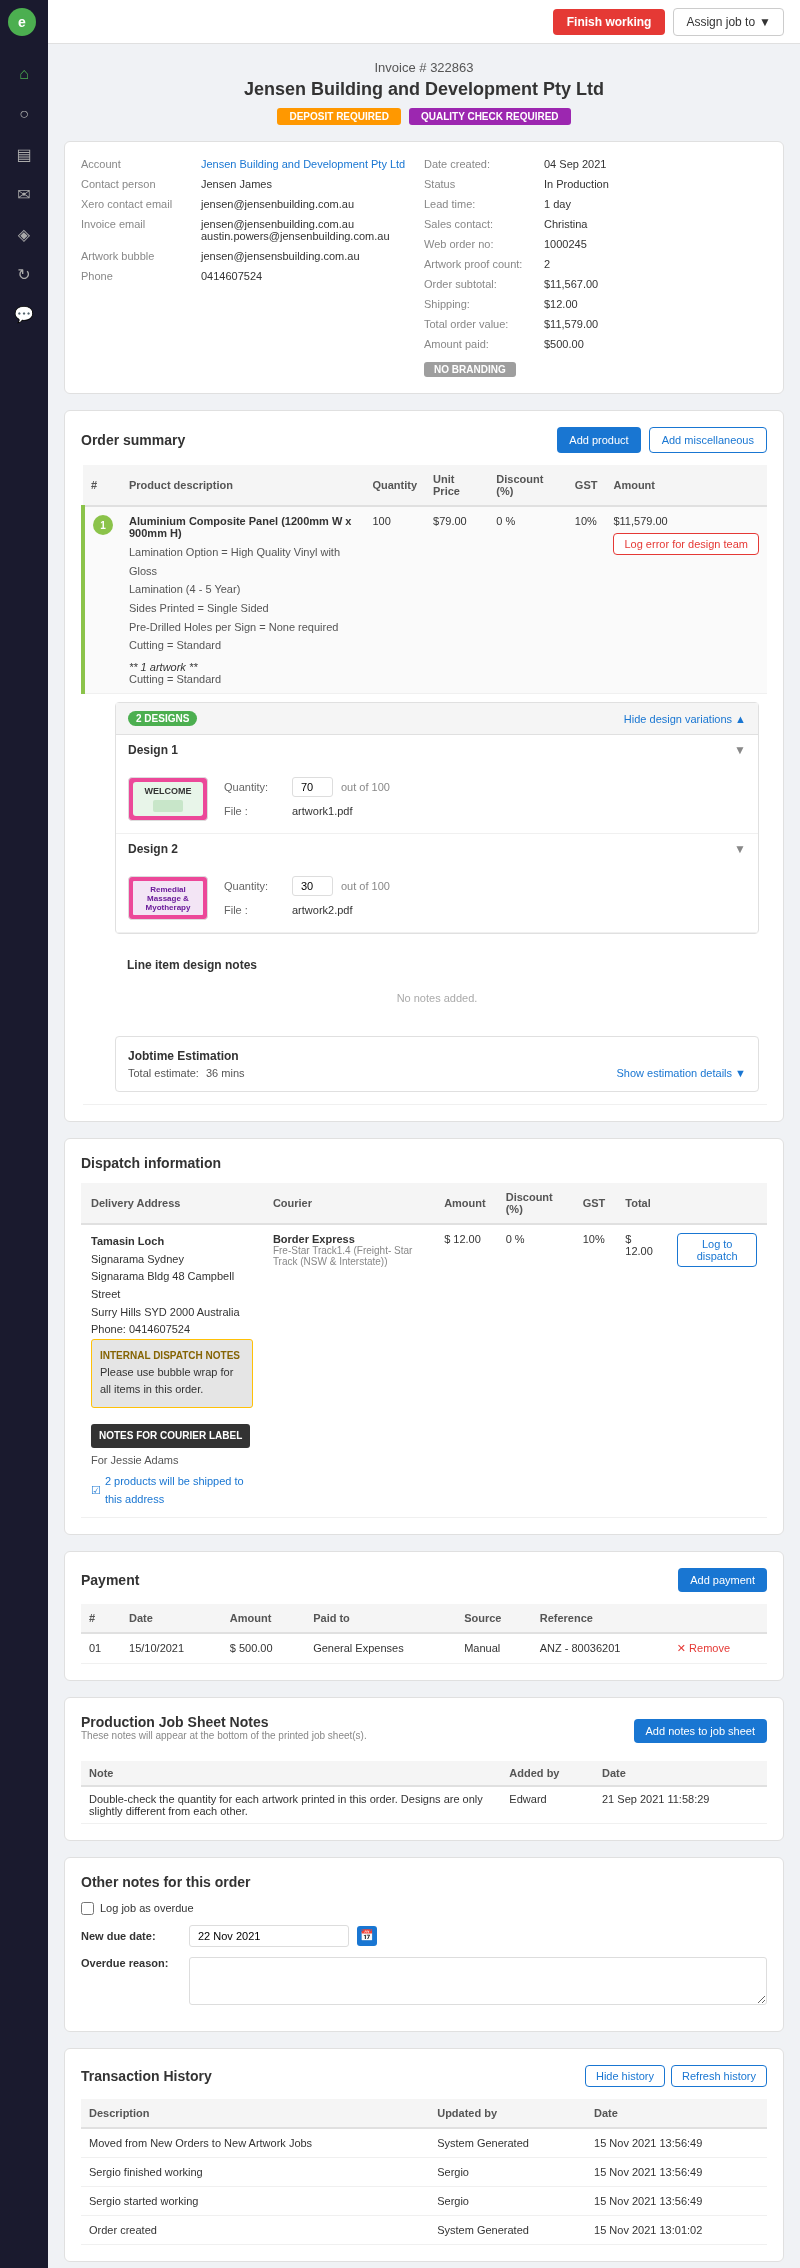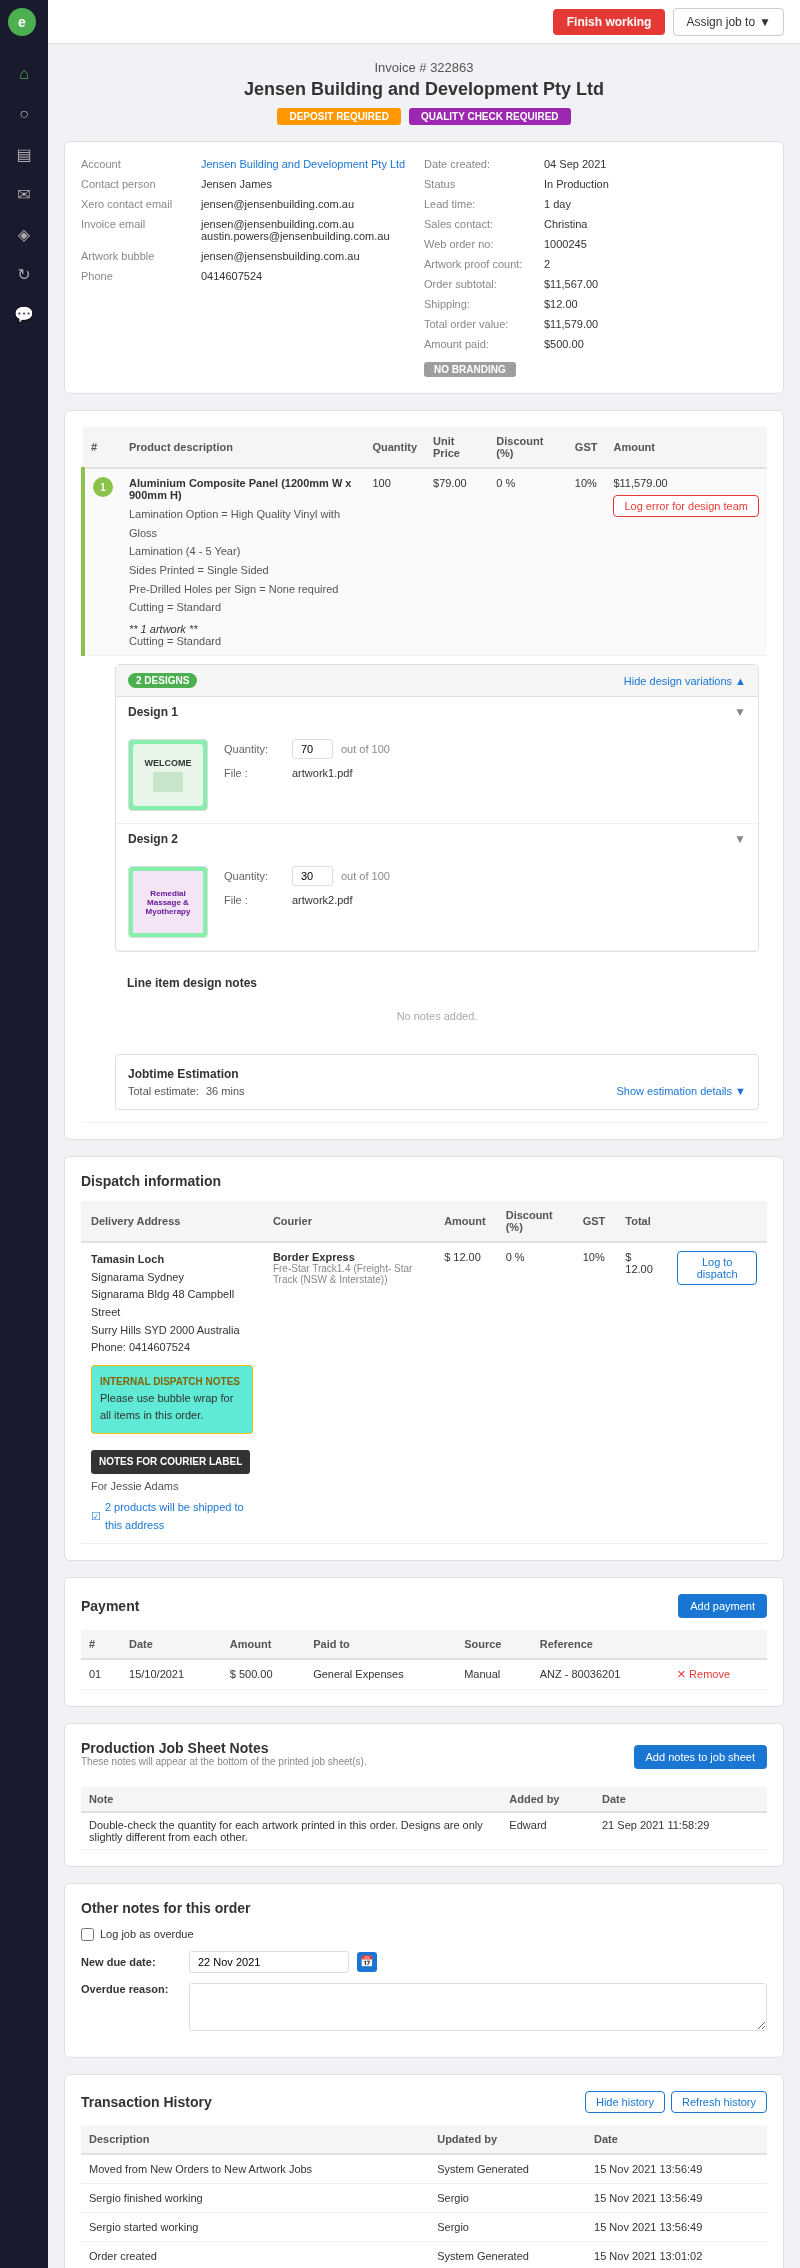--- a/index.html
+++ b/index.html
@@ -60,21 +60,21 @@
     
     
     .design-variations { border: 1px solid #e0e0e0; border-radius: 4px; margin-top: 8px; }
     .design-variations-header { background: #f5f5f5; padding: 8px 12px; display: flex; align-items: center; justify-content: space-between; border-bottom: 1px solid #e0e0e0; }
     .designs-badge { background: #4CAF50; color: #fff; padding: 2px 8px; border-radius: 10px; font-size: 10px; font-weight: 600; cursor: pointer; }
     .hide-link { color: #1976d2; font-size: 11px; cursor: pointer; }
     
     .design-item { border-bottom: 1px solid #f0f0f0; }
     .design-item-header { padding: 8px 12px; display: flex; align-items: center; justify-content: space-between; cursor: pointer; font-size: 12px; font-weight: 600; }
     .design-content { padding: 12px; display: flex; gap: 16px; align-items: flex-start; }
-    .design-thumbnail { width: 80px; height: 72px; border: 1px solid #ddd; border-radius: 4px; display: flex; align-items: center; justify-content: center; background: #86efac; font-size: 9px; text-align: center; padding: 4px; }
+    .design-thumbnail { width: 80px; height: 44px; border: 1px solid #ddd; border-radius: 4px; display: flex; align-items: center; justify-content: center; background: #ec4899; font-size: 9px; text-align: center; padding: 4px; }
     .design-fields { display: flex; flex-direction: column; gap: 8px; font-size: 11px; }
     .field-row { display: flex; align-items: center; gap: 8px; }
     .field-label { color: #666; width: 60px; }
     .field-input { border: 1px solid #ddd; border-radius: 3px; padding: 3px 8px; font-size: 11px; width: 41px; }
     .out-of { color: #888; font-size: 11px; }
     .field-value { color: #333; }
     
     
     .line-notes { padding: 12px; }
     .line-notes-title { font-size: 12px; font-weight: 600; margin-bottom: 8px; }
@@ -83,21 +83,21 @@
     .jobtime-row { display: flex; justify-content: space-between; font-size: 11px; color: #555; }
     
     
     .dispatch-table th, .dispatch-table td { padding: 8px 10px; }
     
     .delivery-address { font-size: 11px; line-height: 1.6; }
     .courier-info { font-size: 11px; }
     .courier-name { font-weight: 600; }
     .courier-sub { color: #888; font-size: 10px; }
     
-    .internal-dispatch { background: #5eead4; border: 1px solid #ffc107; border-radius: 3px; padding: 8px; margin-top: 8px; font-size: 11px; }
+    .internal-dispatch { background: #e5e5e5; border: 1px solid #ffc107; border-radius: 3px; padding: 8px; font-size: 11px; }
     .internal-dispatch-title { font-weight: 700; text-transform: uppercase; font-size: 10px; color: #856404; }
     
     .courier-label-box { background: #333; color: #fff; border-radius: 3px; padding: 4px 8px; font-size: 10px; font-weight: 700; margin-top: 8px; display: inline-block; }
     .courier-note { font-size: 11px; color: #555; margin-top: 4px; }
     .shipped-link { color: #1976d2; font-size: 11px; display: flex; align-items: center; gap: 4px; margin-top: 4px; }
     
     
     .payment-table { }
     .remove-link { color: #e53935; text-decoration: none; font-size: 11px; display: flex; align-items: center; gap: 2px; }
     
@@ -245,20 +245,27 @@
             <span class="info-label">Amount paid:</span>
             <span class="info-value">$500.00</span>
           </div>
           <div style="margin-top:6px;">
             <span class="amount-paid-badge">NO BRANDING</span>
           </div>
         </div>
       </div>
 
       <div class="section">
+        <div class="section-header">
+          <span class="section-title">Order summary</span>
+          <div style="display:flex;gap:8px;">
+            <button class="btn-blue">Add product</button>
+            <button class="btn-outline-blue">Add miscellaneous</button>
+          </div>
+        </div>
         <table class="data-table">
           <thead>
             <tr>
               <th>#</th>
               <th>Product description</th>
               <th>Quantity</th>
               <th>Unit Price</th>
               <th>Discount (%)</th>
               <th>GST</th>
               <th>Amount</th>

